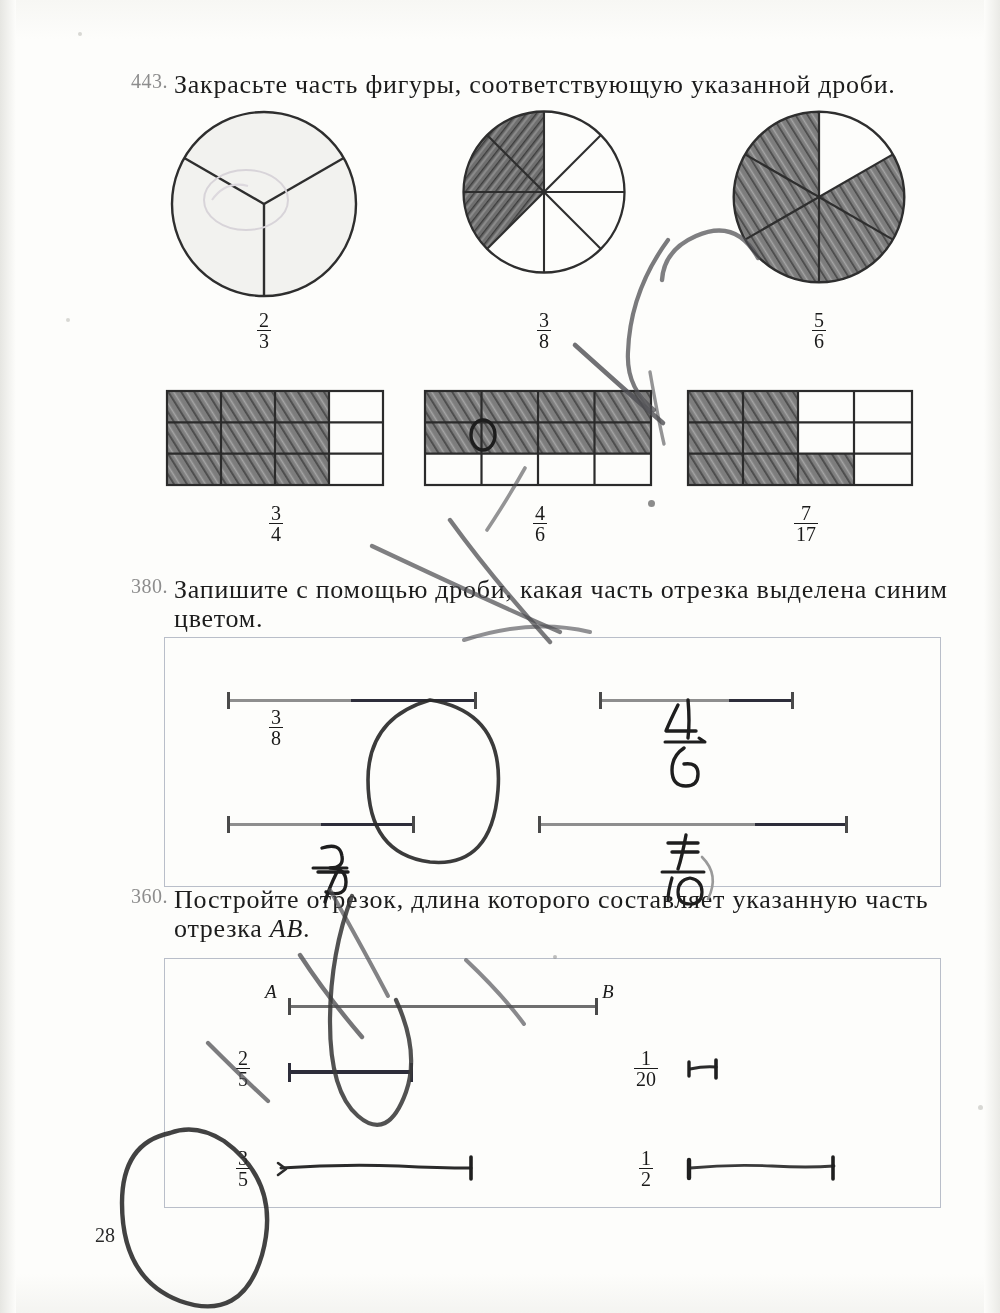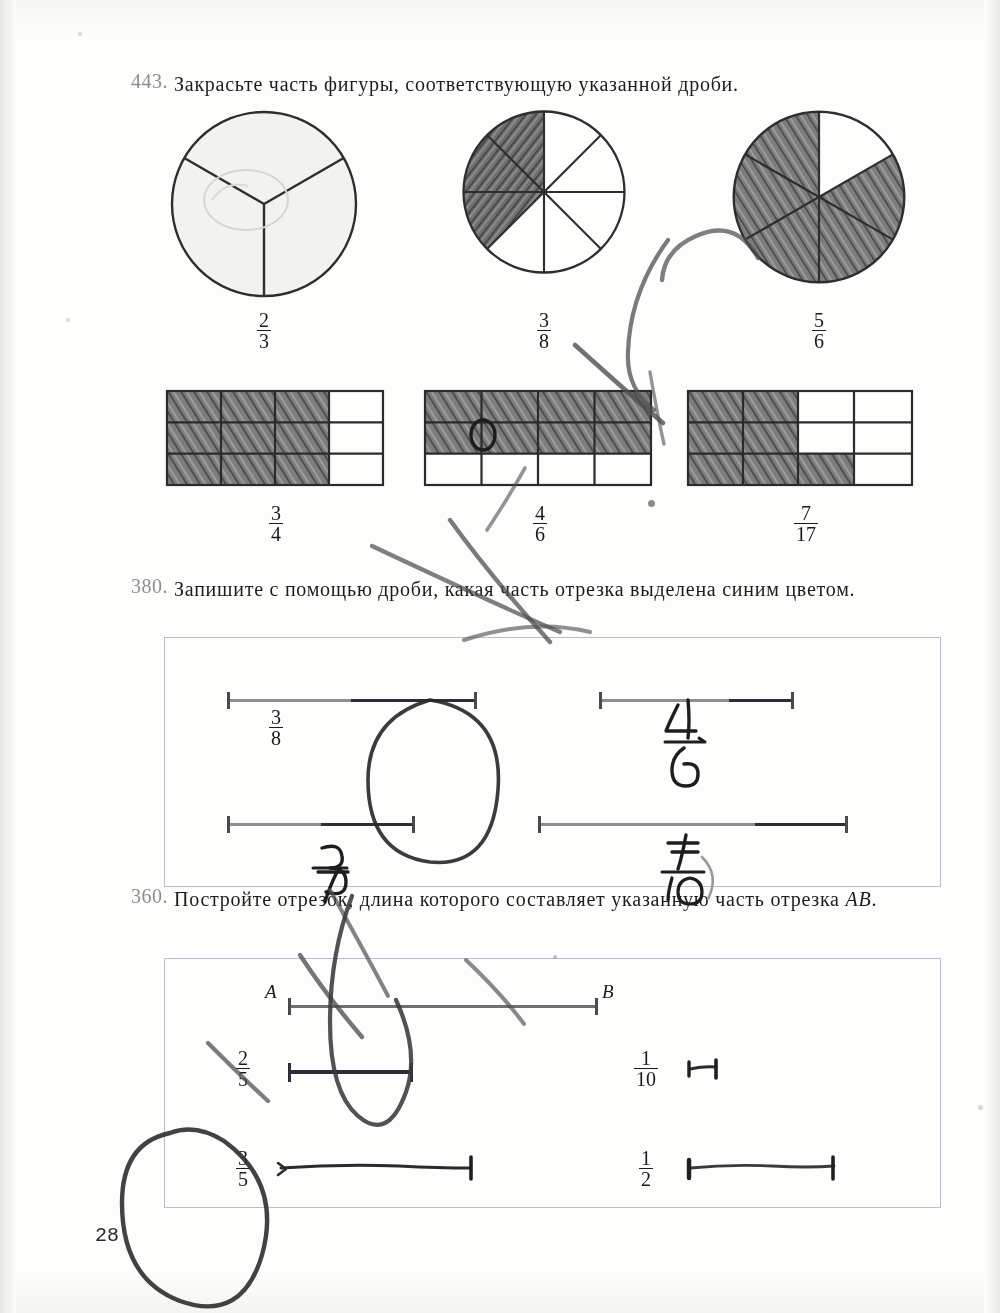--- a/index.html
+++ b/index.html
@@ -17,21 +17,21 @@
   .scanedge.r{right:0;background:linear-gradient(270deg,#eaeae6,#fdfdfb);}
 
   
   .task{position:absolute;}
   .tasknum{
     position:absolute;left:0;top:0;width:60px;text-align:right;
     font-size:20px;color:#8d8d8d;letter-spacing:.5px;
   }
   .tasktext{
     position:absolute;left:66px;top:0;width:790px;
-    font-size:20px;line-height:29px;letter-spacing:.75px;
+    font-size:26px;line-height:29px;letter-spacing:.75px;
     color:#1c1c1c;
   }
   .tasktext i{font-style:italic;}
 
   
   .frac{display:inline-block;text-align:center;vertical-align:middle;
         font-size:20px;line-height:1.02;font-family:"Liberation Serif",serif;}
   .frac .num{display:block;padding:0 2px;}
   .frac .den{display:block;padding:0 2px;border-top:1.6px solid #1a1a1a;}
   .fraclabel{position:absolute;transform:translateX(-50%);}
@@ -42,21 +42,21 @@
   .gridframe{position:absolute;border:1px solid #b9bec9;}
 
   
   .seg{position:absolute;height:0;}
   .seg .bar{position:absolute;top:0;height:3px;background:#8e8e8e;}
   .seg .bar.hi{background:#2d2d3a;}
   .seg .tick{position:absolute;width:3px;height:17px;background:#4a4a4a;top:-7px;}
 
   .ptlabel{position:absolute;font-style:italic;font-size:19px;}
 
-  .pagenum{position:absolute;font-size:20px;color:#2a2a2a;font-family:Liberation Mono, monospace;}
+  .pagenum{position:absolute;font-size:20px;color:#2a2a2a;font-family:Liberation Serif, serif;}
 
   
   .ink{position:absolute;left:0;top:0;width:1000px;height:1313px;pointer-events:none;}
   .speck{position:absolute;border-radius:50%;background:#b9b9b4;opacity:.55;}
 </style>
 </head>
 <body>
 
 <div class="page">
   <div class="scanedge l"></div>
@@ -272,21 +272,21 @@
   <div class="fraclabel" style="left:243px;top:1048px;">
     <span class="frac"><span class="num">2</span><span class="den">5</span></span>
   </div>
   <div class="seg" style="left:288px;top:1070px;width:125px;">
     <div class="bar" style="left:0;width:125px;background:#2d2d3a;height:4px;"></div>
     <div class="tick" style="left:0;height:19px;top:-7px;background:#2d2d3a;"></div>
     <div class="tick" style="left:122px;height:19px;top:-7px;background:#2d2d3a;"></div>
   </div>
 
   <div class="fraclabel" style="left:646px;top:1048px;">
-    <span class="frac"><span class="num">1</span><span class="den">10</span></span>
+    <span class="frac"><span class="num">1</span><span class="den">20</span></span>
   </div>
 
   <div class="fraclabel" style="left:243px;top:1148px;">
     <span class="frac"><span class="num">3</span><span class="den">5</span></span>
   </div>
 
   <div class="fraclabel" style="left:646px;top:1148px;">
     <span class="frac"><span class="num">1</span><span class="den">2</span></span>
   </div>
 

